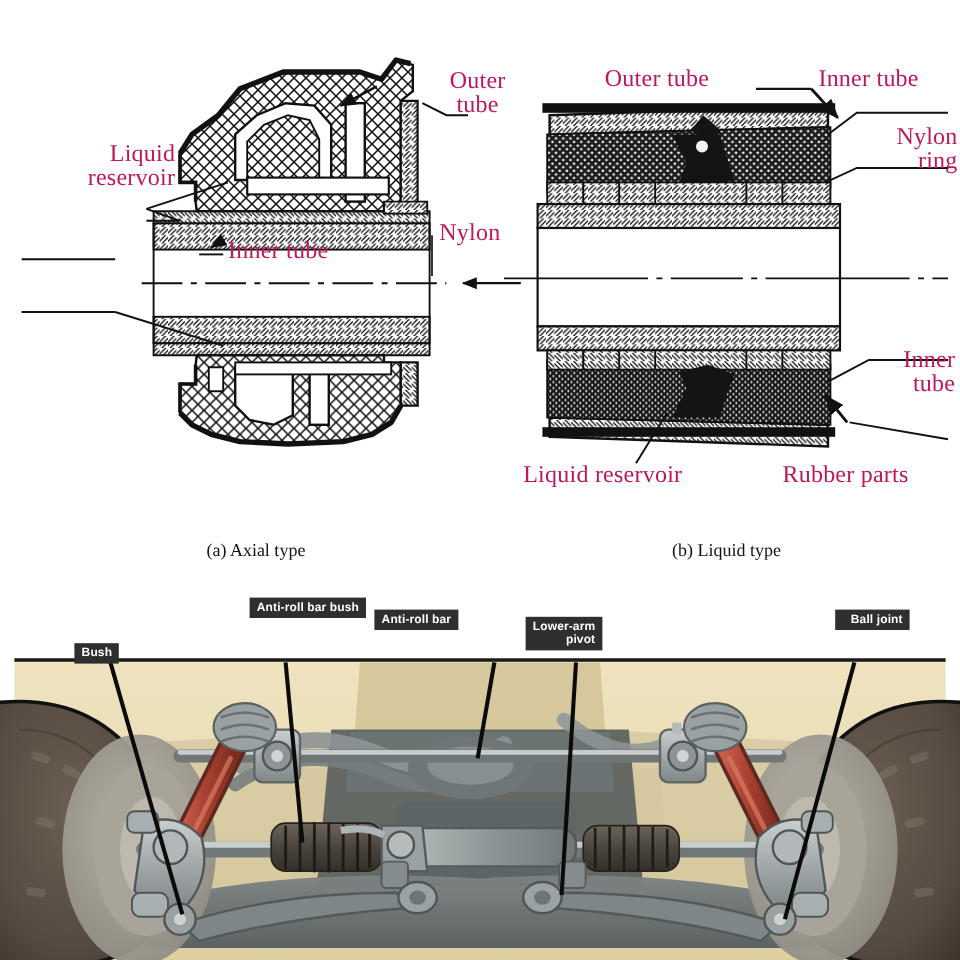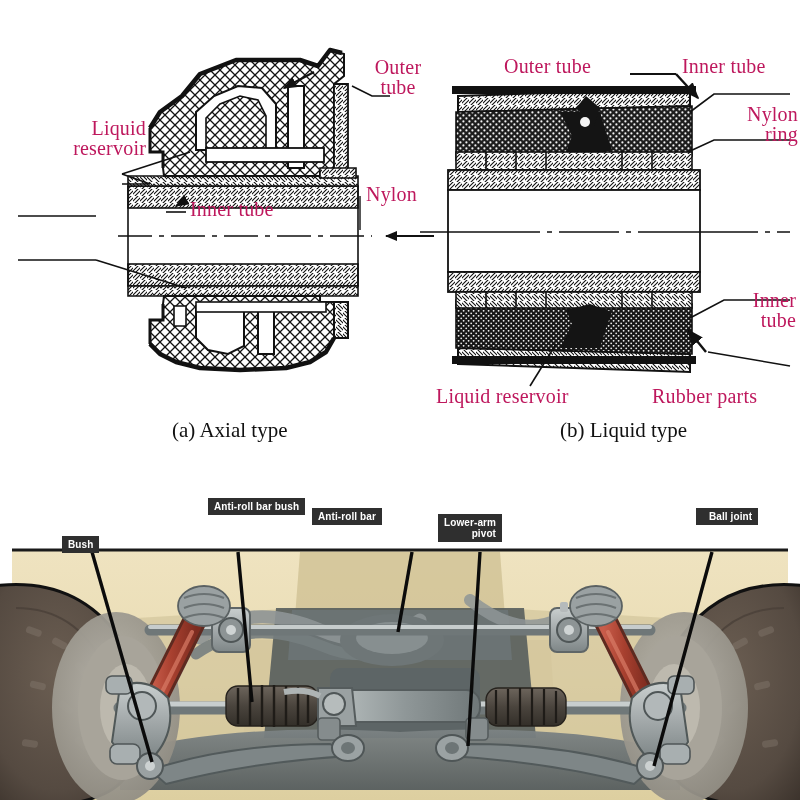--- a/index.html
+++ b/index.html
@@ -9,21 +9,21 @@
   
   .figure-top{position:absolute;left:0;top:0;width:800px;height:470px;background:#fff;}
   .fig-svg{position:absolute;left:0;top:0;}
 
   .tech-label{position:absolute;font-family:"Liberation Serif",serif;color:#be185d;
               font-size:20px;line-height:1.02;white-space:pre;letter-spacing:.2px;}
   .tech-label.center{text-align:center;}
   .tech-label.right{text-align:right;}
 
   .caption{position:absolute;font-family:"Liberation Serif",serif;color:#111;
-           font-size:21px;white-space:nowrap;}
+           font-size:15px;white-space:nowrap;margin-top:33px;}
 
   
   .figure-bottom{position:absolute;left:0;top:490px;width:800px;height:310px;
                  background:#fff;overflow:hidden;}
   .photo{position:absolute;left:0;top:0;width:800px;height:310px;}
 
   .callout{position:absolute;background:#2f2f2f;color:#fff;
            font-family:"Liberation Sans",sans-serif;font-weight:bold;
            font-size:10px;line-height:11px;padding:3px 6px 3px 6px;
            white-space:pre;letter-spacing:.1px;box-sizing:border-box;}

